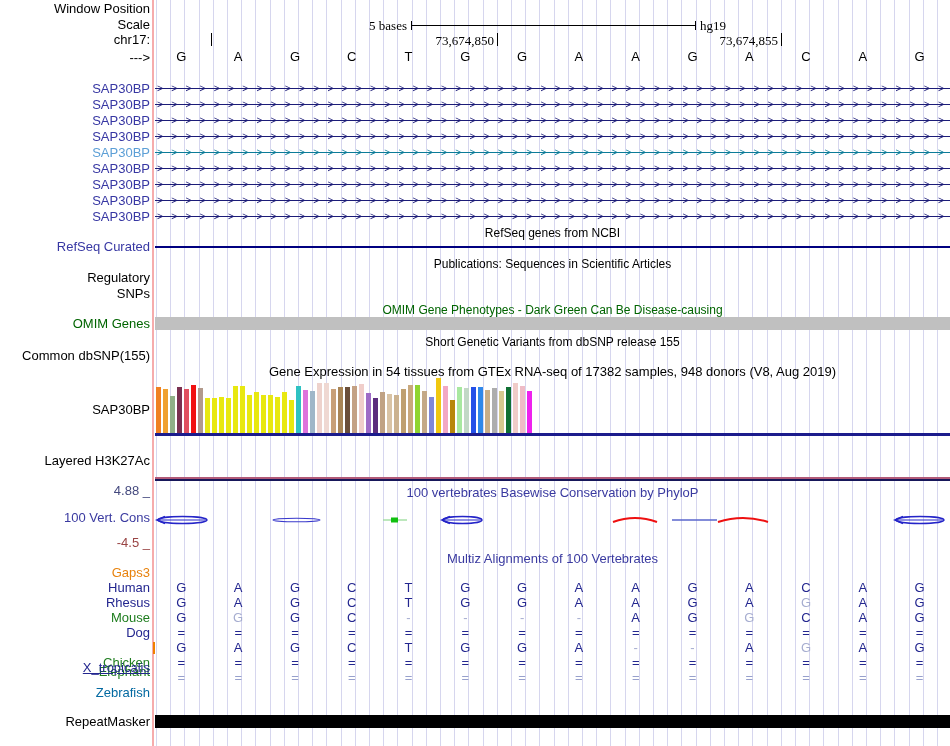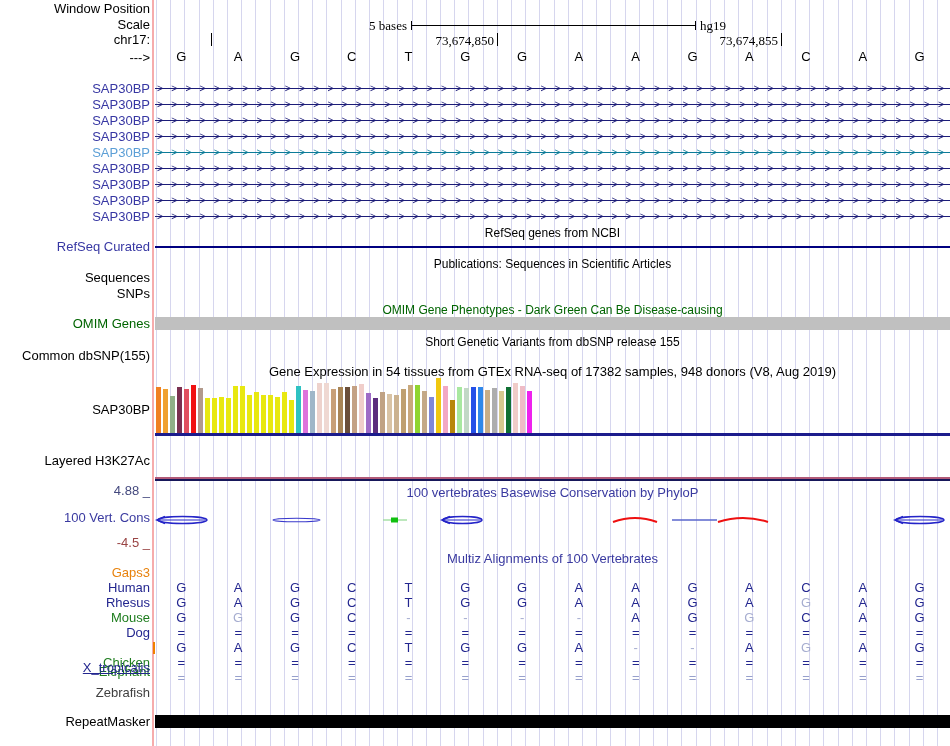--- a/index.html
+++ b/index.html
@@ -47,21 +47,21 @@
   <div class="gutter" style="top:51px">---&gt;</div>
   <div id="seq-row"></div>
 
   <div id="gene-rows"></div>
 
   <div class="ctext note" style="top:226px">RefSeq genes from NCBI</div>
   <div class="gutter" style="top:240px;color:#3737a3">RefSeq Curated</div>
   <div class="hbar" style="top:246px;height:2px;background:#000080"></div>
 
   <div class="ctext note" style="top:257px">Publications: Sequences in Scientific Articles</div>
-  <div class="gutter" style="top:271px">Sequences</div>
+  <div class="gutter" style="top:271px">Regulatory</div>
   <div class="gutter" style="top:287px">SNPs</div>
 
   <div class="ctext note" style="top:303px;color:#006400">OMIM Gene Phenotypes - Dark Green Can Be Disease-causing</div>
   <div class="hbar" style="top:317px;height:13px;background:#c0c0c0"></div>
   <div class="gutter" style="top:317px;color:#006400">OMIM Genes</div>
 
   <div class="ctext note" style="top:335px">Short Genetic Variants from dbSNP release 155</div>
   <div class="gutter" style="top:349px">Common dbSNP(155)</div>
 
   <div class="ctext" style="top:365px">Gene Expression in 54 tissues from GTEx RNA-seq of 17382 samples, 948 donors (V8, Aug 2019)</div>
@@ -317,14 +317,14 @@
       <div class="gene-arrows" style="color: rgb(28, 28, 120);">&gt;&gt;&gt;&gt;&gt;&gt;&gt;&gt;&gt;&gt;&gt;&gt;&gt;&gt;&gt;&gt;&gt;&gt;&gt;&gt;&gt;&gt;&gt;&gt;&gt;&gt;&gt;&gt;&gt;&gt;&gt;&gt;&gt;&gt;&gt;&gt;&gt;&gt;&gt;&gt;&gt;&gt;&gt;&gt;&gt;&gt;&gt;&gt;&gt;&gt;&gt;&gt;&gt;&gt;&gt;&gt;</div>
     </div>
     <div class="gutter" style="top: 581px; color: rgb(35, 38, 143);">Human</div>
     <div class="gutter" style="top: 596px; color: rgb(35, 38, 143);">Rhesus</div>
     <div class="gutter" style="top: 611px; color: rgb(30, 125, 30);">Mouse</div>
     <div class="gutter" style="top: 626px; color: rgb(35, 38, 143);">Dog</div>
     <div class="gutter" style="top: 665px; color: rgb(30, 125, 30);">Elephant</div>
     <div class="insert-tick" style="left: 153px; top: 642px;"></div>
     <div class="gutter" style="top: 656px; color: rgb(30, 125, 30);">Chicken</div>
     <div class="gutter" style="top: 661px; color: rgb(35, 38, 143); text-decoration: underline;">X_tropicalis</div>
-    <div class="gutter" style="top: 686px; color: #404040;">Zebrafish</div>
+    <div class="gutter" style="top: 686px; color: #0369a1;">Zebrafish</div>
   </div>
 
 </body></html>

